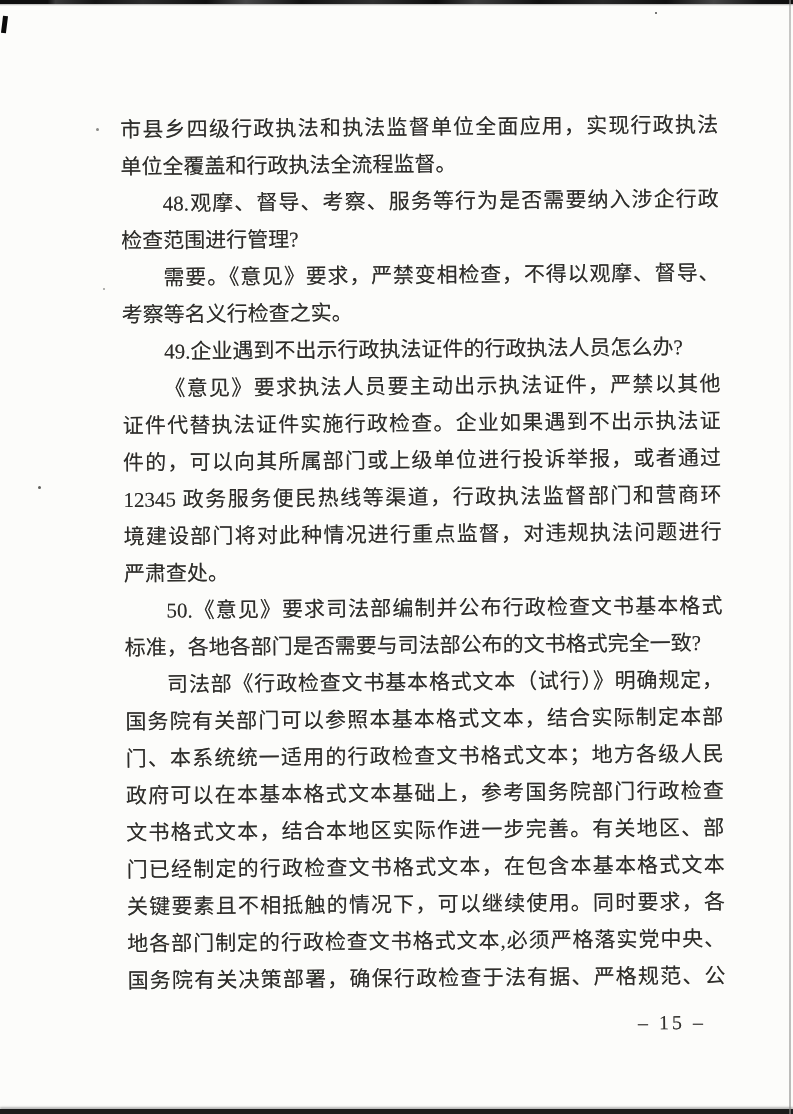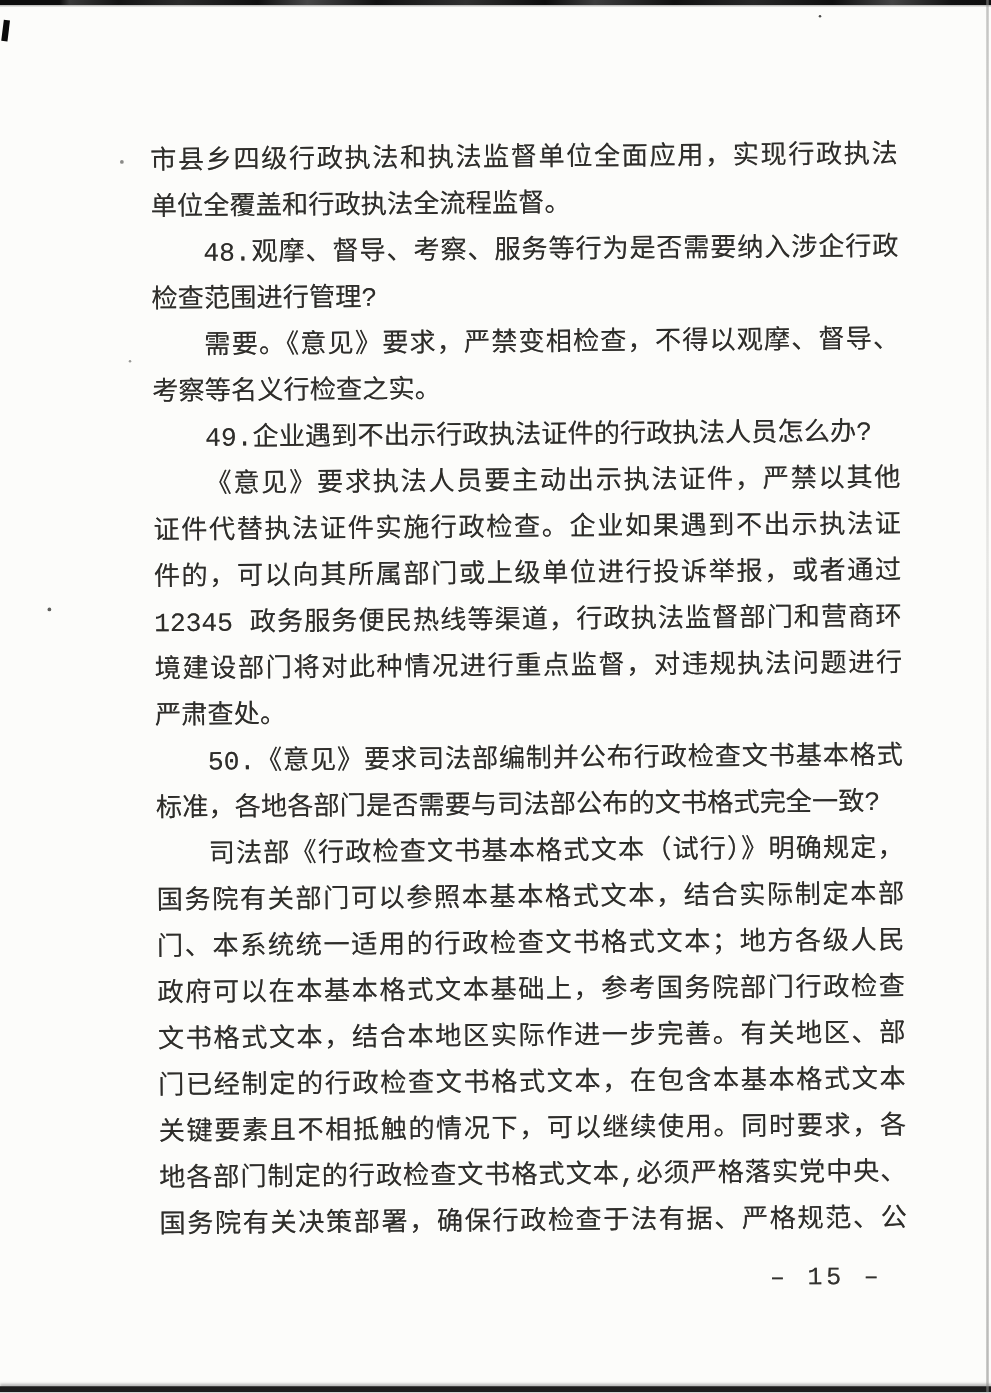--- a/index.html
+++ b/index.html
@@ -7,21 +7,21 @@
     padding: 0;
     background: #e8e8e8;
   }
   .page {
     position: relative;
     width: 793px;
     height: 1114px;
     margin: 0 auto;
     background: #fcfcfa;
     overflow: hidden;
-    font-family: Liberation Mono, monospace;
+    font-family: Liberation Serif, serif;
   }
   
   .scan-edge-top {
     position: absolute;
     left: 0; top: 0;
     width: 100%; height: 4px;
     background: linear-gradient(to right,
       #0e0e0e 0%, #0e0e0e 6%, #3a3a3a 7%, #141414 12%, #2b2b2b 18%,
       #101010 26%, #474747 31%, #121212 38%, #303030 47%, #0d0d0d 55%,
       #3d3d3d 60%, #111111 68%, #282828 76%, #0f0f0f 84%, #444444 90%,

